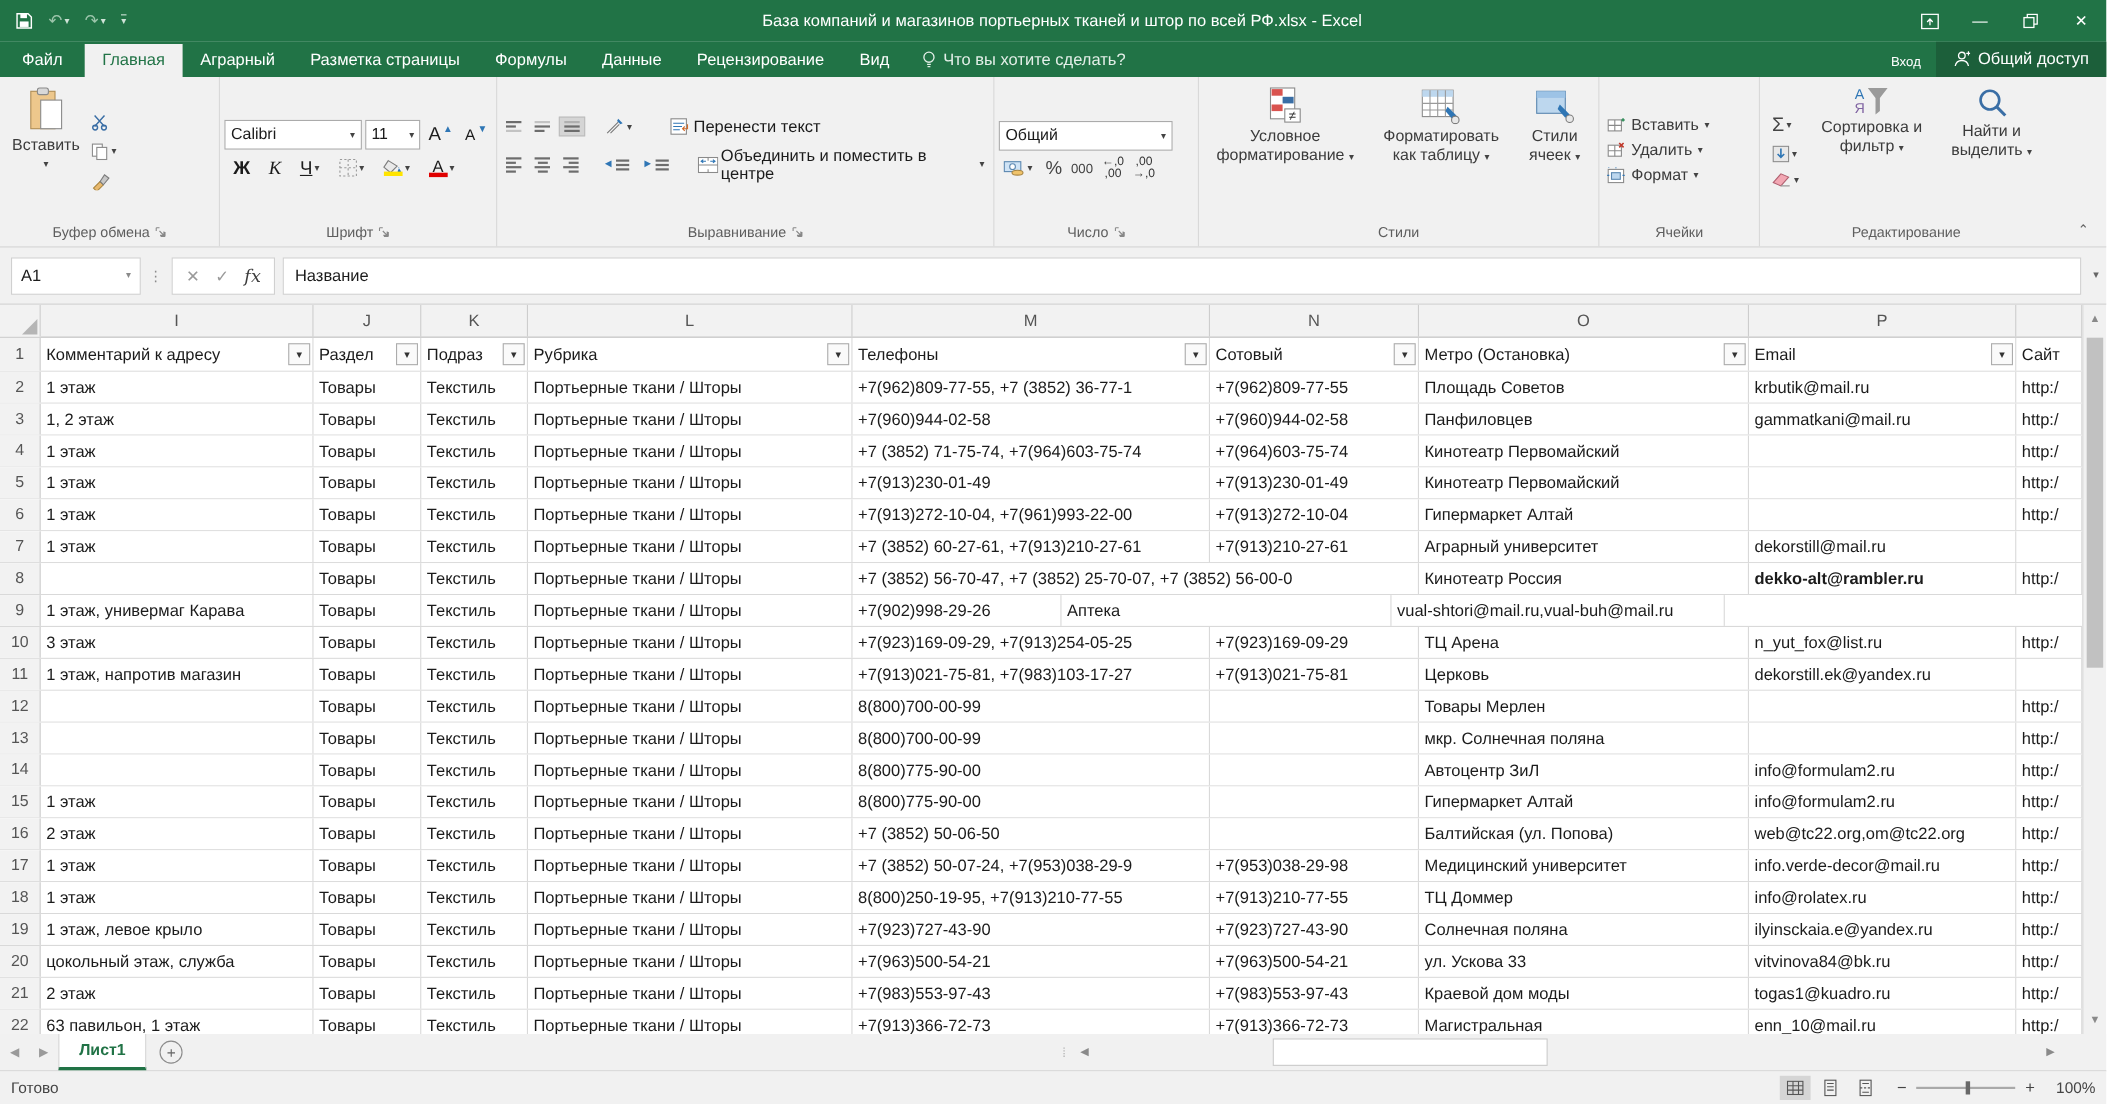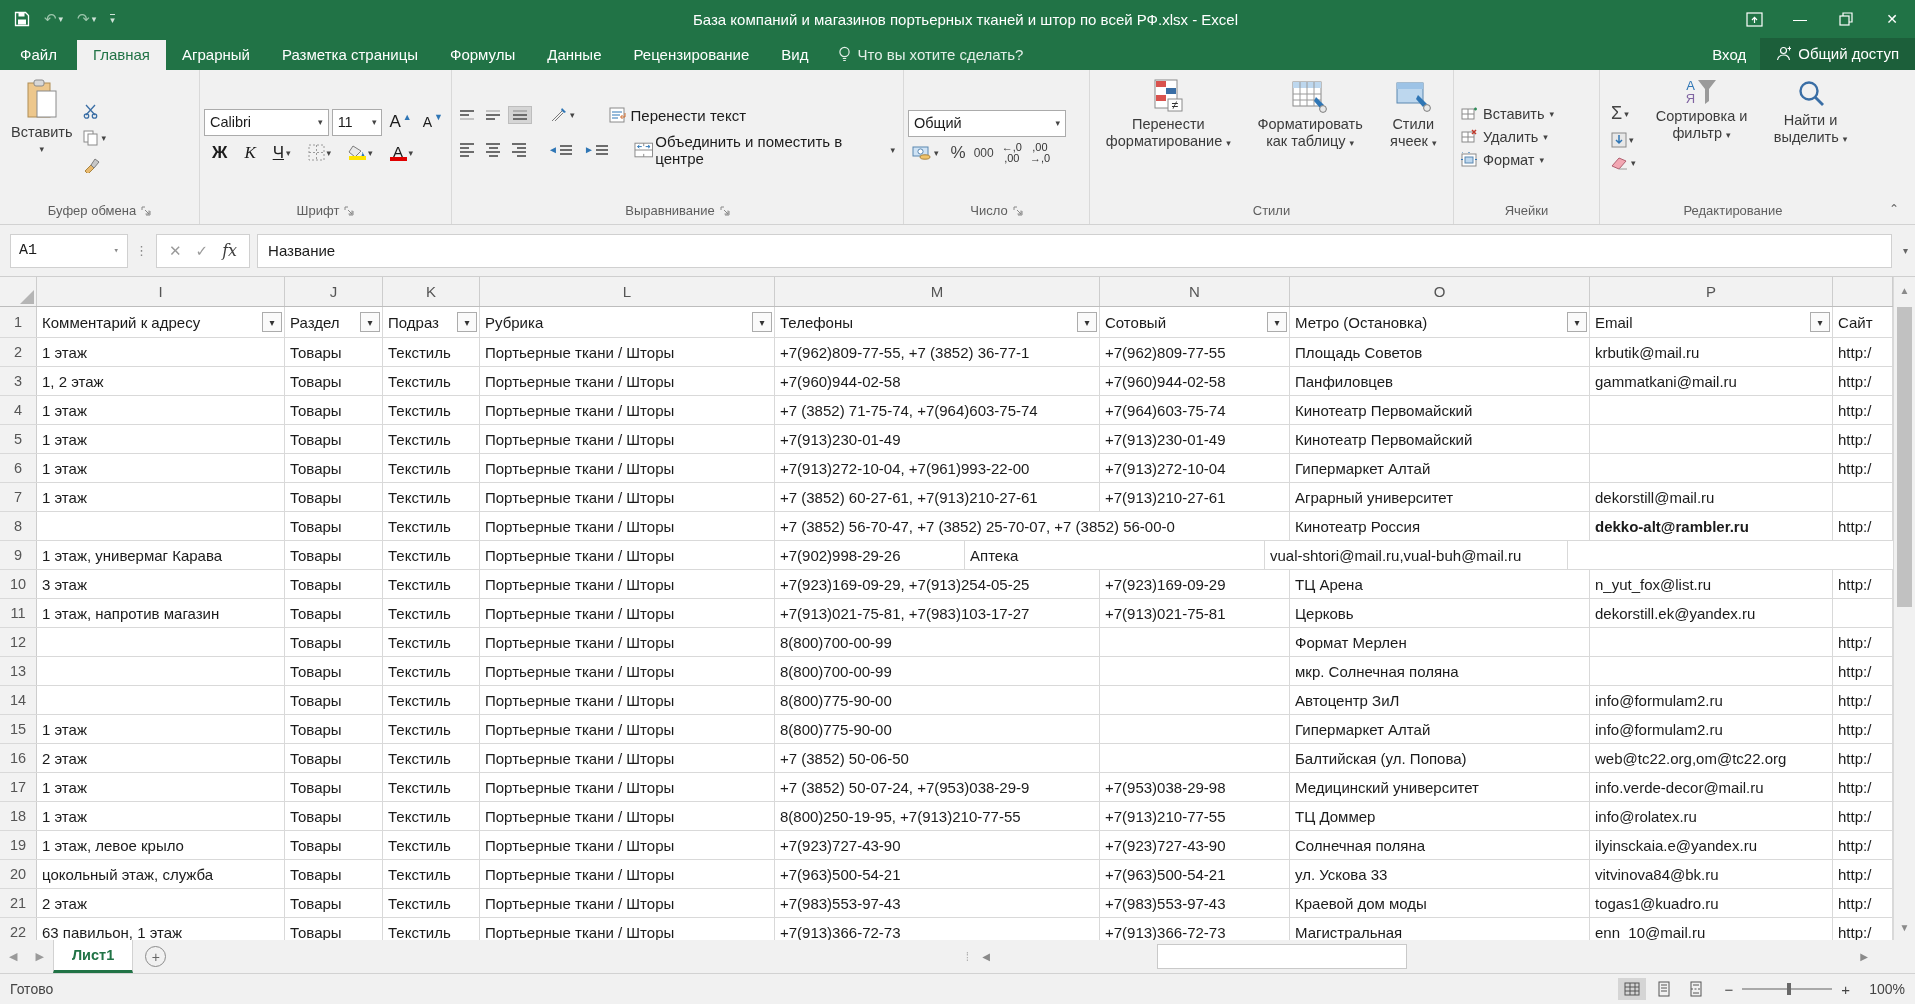--- a/index.html
+++ b/index.html
@@ -17,21 +17,21 @@
   .winbtns { display:flex; align-items:center; height:100%; }
   .winbtn { width:46px; height:100%; display:flex; align-items:center; justify-content:center; color:#fff; font-size:14px; }
 
   
   .tabrow { height:32px; background:#217346; display:flex; align-items:flex-end; color:#fff; flex:0 0 auto; }
   .tab { padding:6px 16px 7px; font-size:15px; white-space:nowrap; }
   .tab.file { padding:6px 20px 7px; }
   .tab.active { background:#f1f1f1; color:#217346; }
   .tellme { display:flex; align-items:center; gap:6px; padding:6px 14px 7px; color:#e3efe8; font-size:15px; }
   .tabspacer { flex:1; }
-  .signin { padding:6px 14px 7px; font-size:15px; }
+  .signin { padding:6px 14px 7px; font-size:12px; }
   .share { background:#1c5f3a; display:flex; align-items:center; gap:7px; padding:6px 16px 7px; font-size:15px; height:100%; }
 
   
   .ribbon { height:155px; background:#f1f1f1; border-bottom:1px solid #d2d2d2; display:flex; flex:0 0 auto; position:relative; }
   .rgroup { border-right:1px solid #d9d9d9; display:flex; flex-direction:column; }
   .rbody { flex:1; display:flex; align-items:stretch; padding:5px 4px 2px; }
   .rlabel { height:24px; display:flex; align-items:center; justify-content:center; gap:5px; font-size:13px; color:#5e5e5e; padding-bottom:3px; }
   .launcher { width:10px; height:10px; opacity:.75; }
   .bigbtn { display:flex; flex-direction:column; align-items:center; justify-content:flex-start; padding:4px 7px; gap:3px; text-align:center; color:#3b3b3b; }
   .bigbtn .cap { font-size:14.5px; line-height:17px; }
@@ -49,21 +49,21 @@
   .selbtn { background:#d5d5d5; border:1px solid #bdbdbd; }
   .albtn { padding:3px 4px; display:inline-flex; }
   .numicons { display:flex; align-items:center; gap:8px; color:#444; }
   .decbtn { font-size:11px; line-height:11px; text-align:center; color:#333; }
   .cellsbtn { display:flex; align-items:center; gap:5px; font-size:14.5px; color:#3b3b3b; padding:2px 3px; }
   .editmini { display:flex; flex-direction:column; gap:4px; justify-content:center; padding:0 3px; }
   .chevron-collapse { position:absolute; right:16px; bottom:8px; color:#666; font-size:12px; }
 
   
   .fbar { height:52px; background:#f1f1f1; border-bottom:1px solid #cfcfcf; display:flex; align-items:center; padding:8px 3px 8px 10px; gap:7px; flex:0 0 auto; }
-  .namebox { width:118px; height:34px; background:#fff; border:1px solid #d0d0d0; display:flex; align-items:center; justify-content:space-between; padding:0 8px; font-size:15px;font-family:Liberation Mono, monospace; }
+  .namebox { width:118px; height:34px; background:#fff; border:1px solid #d0d0d0; display:flex; align-items:center; justify-content:space-between; padding:0 8px; font-size:15px; }
   .fhandle { color:#8a8a8a; letter-spacing:1px; font-size:13px; }
   .fbtns { display:flex; align-items:center; gap:14px; background:#fff; border:1px solid #d0d0d0; height:34px; padding:0 12px; color:#9a9a9a; }
   .fx { font-family:"DejaVu Serif",serif; font-style:italic; color:#3c3c3c; font-size:16px; }
   .ffield { flex:1; height:34px; background:#fff; border:1px solid #d0d0d0; display:flex; align-items:center; padding:0 10px; font-size:15px; color:#1b1b1b; }
   .fexp { color:#666; font-size:10px; padding:0 4px; }
 
   
   .gridwrap { flex:1; display:flex; overflow:hidden; }
   .gridmain { flex:1; display:flex; flex-direction:column; overflow:hidden; background:#fff; }
   .colstrip { height:30px; display:flex; flex:0 0 auto; background:#f2f2f2; border-bottom:1px solid #bdbdbd; }
@@ -422,21 +422,21 @@
       <div class="rbody" style="justify-content:center; gap:4px;">
         <div class="bigbtn" style="width:150px;">
           <svg width="34" height="34" viewBox="0 0 34 34">
               <rect x="4" y="1" width="22" height="28" fill="#fff" stroke="#8a8a8a"></rect>
               <rect x="5" y="2" width="10" height="6" fill="#d9534f"></rect>
               <rect x="15" y="9" width="10" height="6" fill="#3a6ea5"></rect>
               <rect x="5" y="16" width="10" height="6" fill="#d9534f"></rect>
               <rect x="17" y="20" width="14" height="12" fill="#fff" stroke="#8a8a8a"></rect>
               <text x="24" y="30" font-size="12" text-anchor="middle" fill="#333">≠</text>
             </svg>
-          <span class="cap"><span>Перенести форматирование</span> <span class="arrow">▾</span></span>
+          <span class="cap"><span>Условное форматирование</span> <span class="arrow">▾</span></span>
         </div>
         <div class="bigbtn" style="width:128px;">
           <svg width="36" height="34" viewBox="0 0 36 34">
               <rect x="1" y="3" width="28" height="24" fill="#fff" stroke="#8a8a8a"></rect>
               <rect x="1" y="3" width="28" height="6" fill="#bdd7ee"></rect>
               <path d="M1 15h28M1 21h28M8 3v24M15 3v24M22 3v24" stroke="#9a9a9a"></path>
               <path d="M24 18l8 8-4 3-6-7z" fill="#2f76b5"></path>
               <circle cx="31" cy="30" r="3.4" fill="#e8e8e8" stroke="#7c7c7c"></circle>
             </svg>
           <span class="cap"><span>Форматировать как таблицу</span> <span class="arrow">▾</span></span>
@@ -920,21 +920,21 @@
             <div class="cell" style="width: 295px;">
               <div class="t">Портьерные ткани / Шторы</div>
             </div>
             <div class="cell" style="width: 325px;">
               <div class="t">8(800)700-00-99</div>
             </div>
             <div class="cell" style="width: 190px;">
               <div class="t"></div>
             </div>
             <div class="cell" style="width: 300px;">
-              <div class="t">Формат Мерлен</div>
+              <div class="t">Товары Мерлен</div>
             </div>
             <div class="cell" style="width: 243px;">
               <div class="t"></div>
             </div>
             <div class="cell" style="width: 60px;">
               <div class="t">http:/</div>
             </div>
           </div>
           <div class="grow">
             <div class="rownum">13</div>

